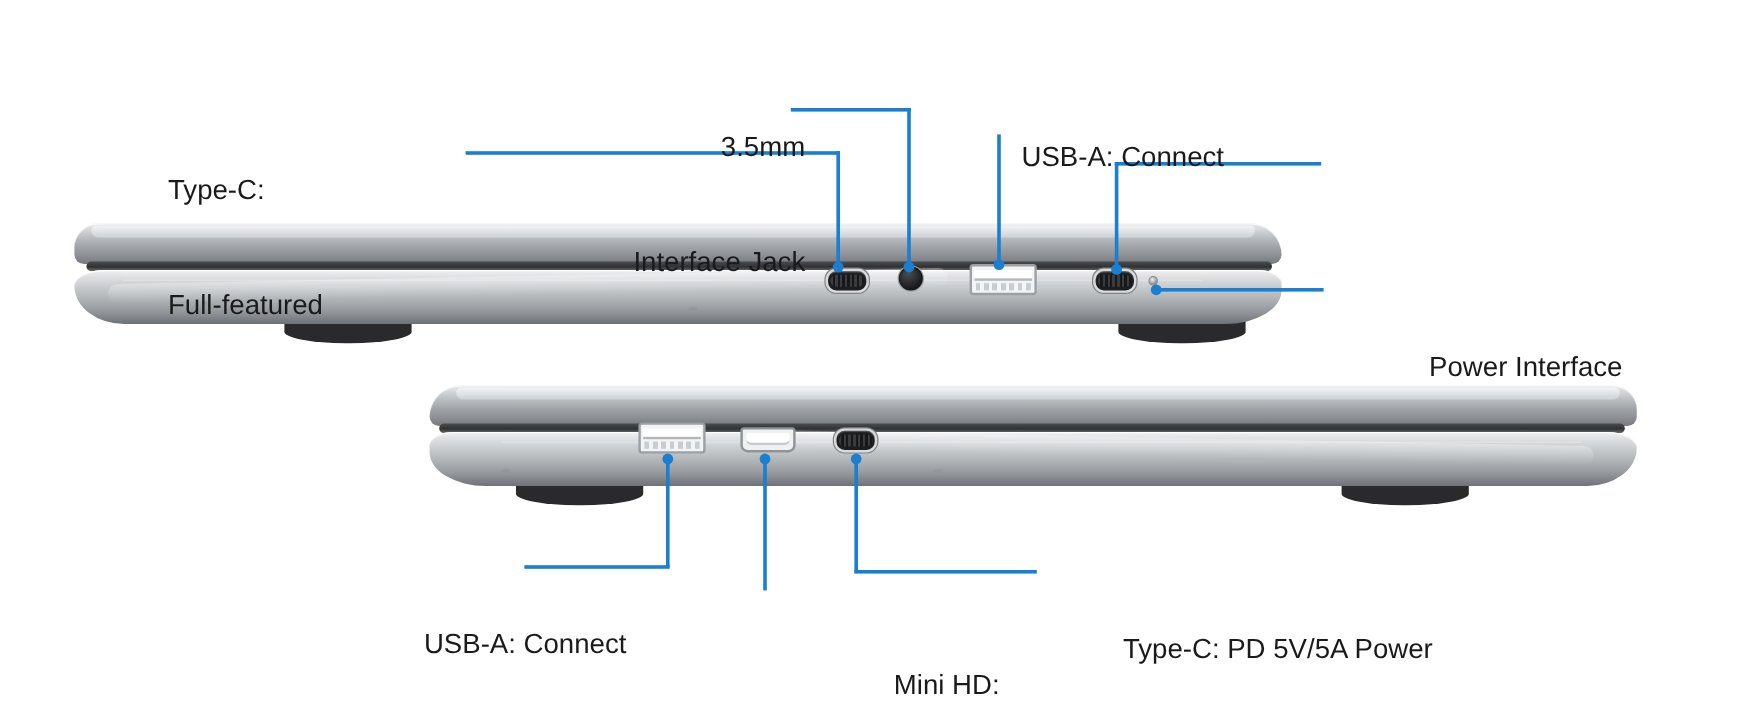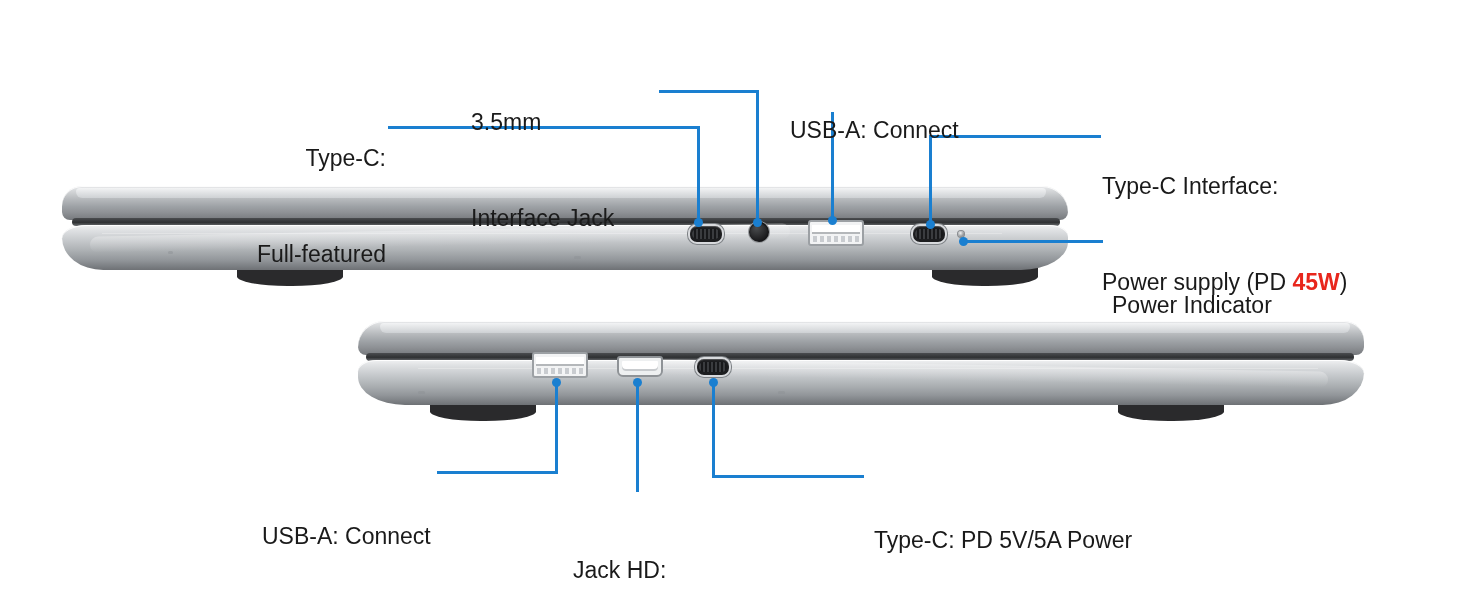--- a/index.html
+++ b/index.html
@@ -12,22 +12,22 @@
 
   
   .label{
     position:absolute;
     font-size:23px;
     line-height:32px;
     color:#1a1a1a;
     white-space:pre;
     letter-spacing:0px;
   }
-  .label.right{text-align:right;}
-  .label.left{text-align:left;}
+  .label.right{}
+  .label.left{text-align:right;}
   .hi{color:#e8261c;font-weight:bold;}
 
   
   .ln{position:absolute;background:#1a7fd0;}
   .ln.h{height:3px;}
   .ln.v{width:3px;}
   .dot{position:absolute;width:9px;height:9px;border-radius:50%;background:#1a7fd0;}
 
   
   .laptop{position:absolute;}
@@ -230,36 +230,32 @@
 
   <div class="label left" style="left:471px;top:42px;width:200px;">
     <div>3.5mm</div>
     <div>Interface Jack</div>
   </div>
 
   <div class="label left" style="left:790px;top:50px;width:230px;">
     <div>USB-A: Connect</div>
   </div>
 
-  <div class="label left" style="left:1102px;top:106px;width:300px;">
-    <div>Type-C Interface:</div>
-    <div><span>Power supply (PD </span><span class="hi">45W</span><span>)</span></div>
-  </div>
 
   <div class="label left" style="left:1112px;top:225px;width:240px;">
-    <div>Power Indicator</div>
+    <div>Power Interface</div>
   </div>
 
   <div class="label left" style="left:262px;top:456px;width:260px;">
     <div>USB-A: Connect</div>
     
   </div>
 
   <div class="label left" style="left:573px;top:490px;width:260px;">
-    <div>Jack HD:</div>
+    <div>Mini HD:</div>
     
   </div>
 
   <div class="label left" style="left:874px;top:460px;width:320px;">
     <div>Type-C: PD 5V/5A Power</div>
   </div>
 
 </div>
 
 </body></html>

